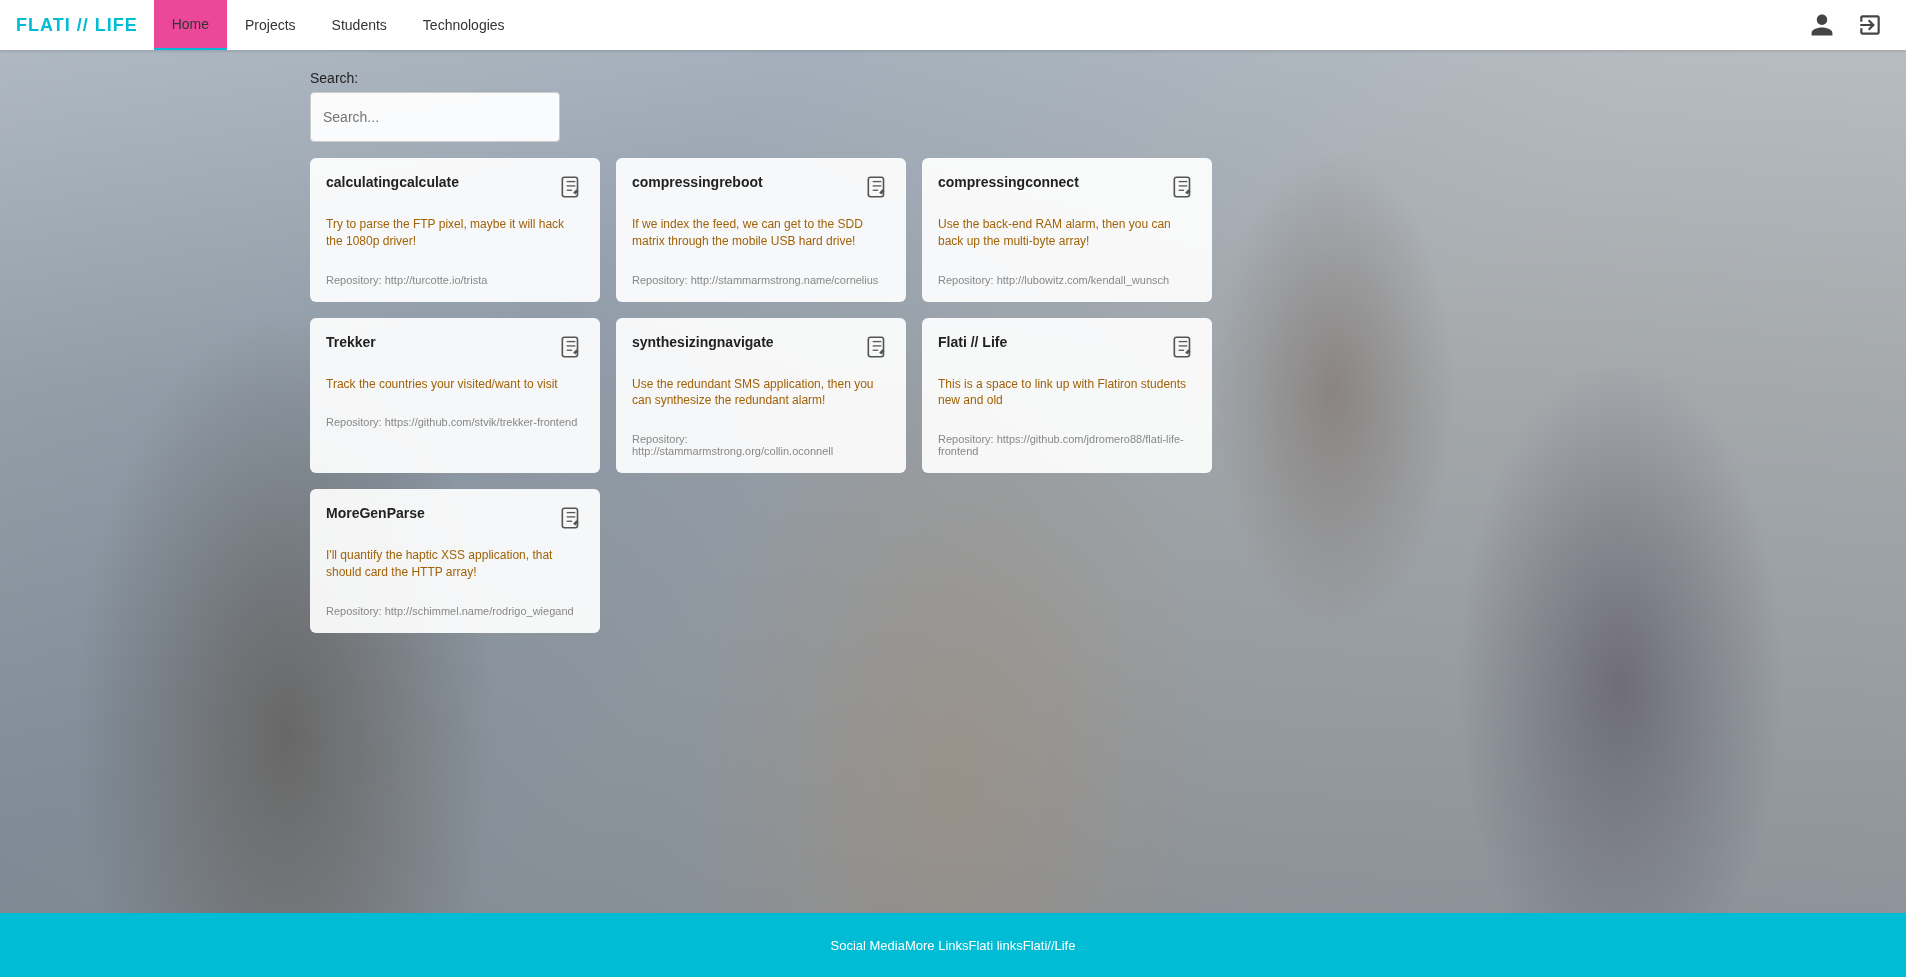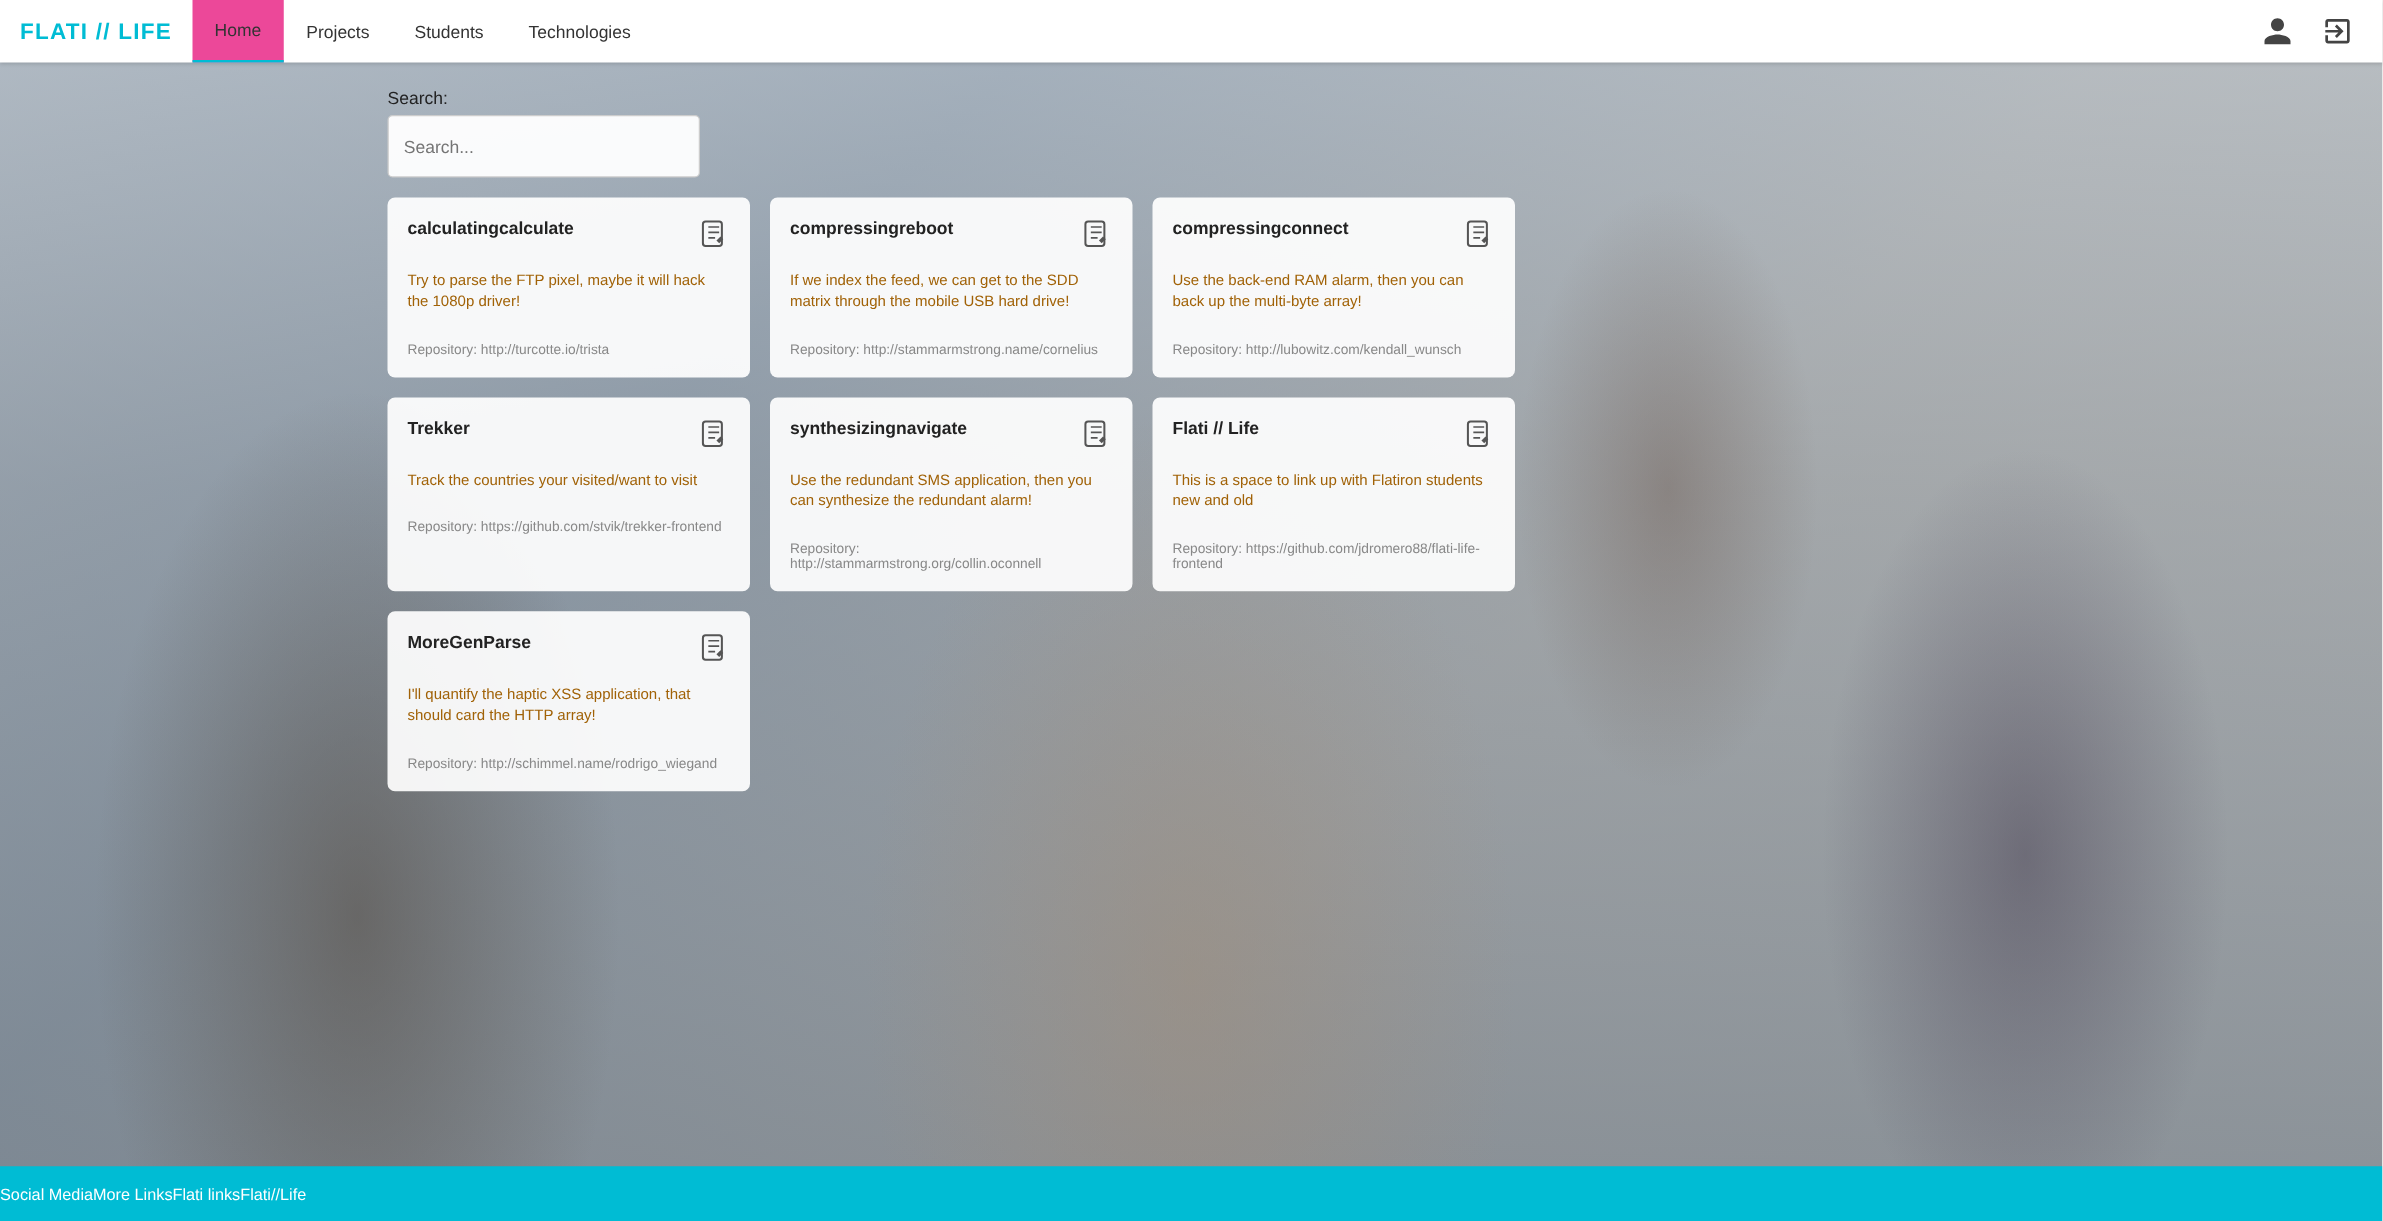--- a/index.html
+++ b/index.html
@@ -152,25 +152,25 @@
       font-size: 11px;
       color: #888;
       margin-top: 24px;
     }
 
     
     .footer {
       position: absolute;
       bottom: 0;
       left: 0; right: 0;
-      height: 44px;
+      height: 64px;
       background: #00bcd4;
       display: flex;
       align-items: center;
-      justify-content: flex-start;
+      justify-content: center;
       z-index: 20;
     }
     .footer-col {
       font-size: 13px;
       color: #fff;
       font-weight: 500;
     }
   </style>
 </head>
 <body>

